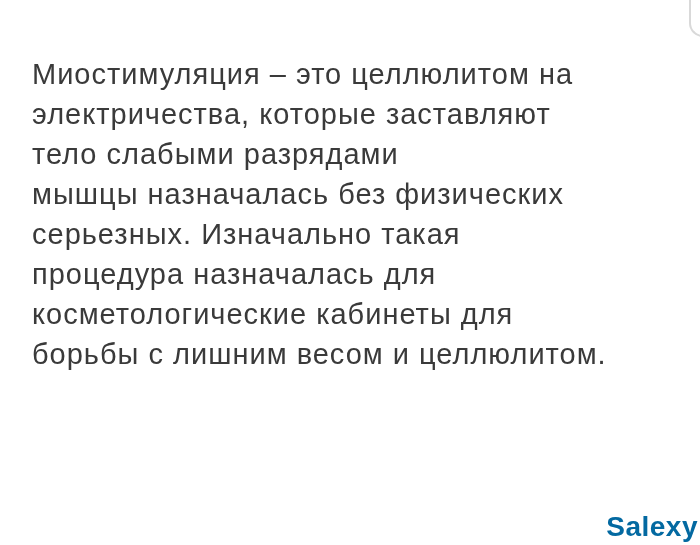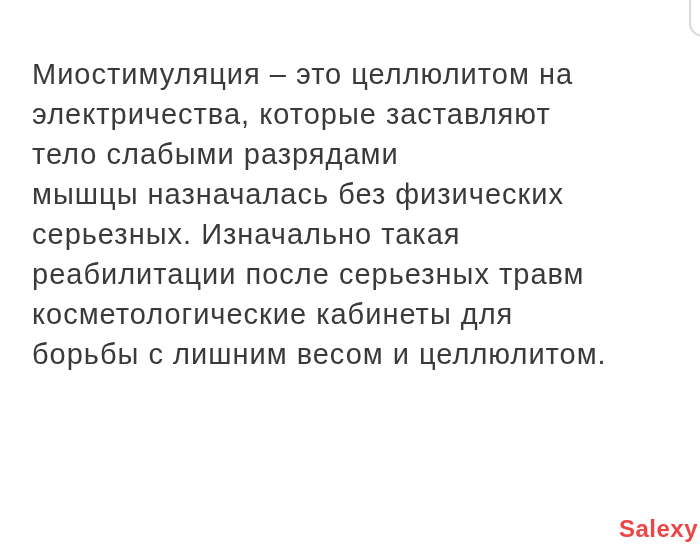--- a/index.html
+++ b/index.html
@@ -35,40 +35,40 @@
     color: #3a3a3a;
   }
   .text-line {
     white-space: nowrap;
     height: 40px;
   }
   .watermark {
     position: absolute;
     right: 2px;
     bottom: 4px;
-    font-size: 24px;
+    font-size: 28px;
     font-weight: 700;
     letter-spacing: 0.5px;
-    color: #ef4444;
+    color: #0369a1;
     line-height: 1;
   }
 </style>
 </head>
 <body>
 
 <div class="page">
 
   <div class="card-corner"></div>
 
   <div class="text-block">
     <div class="text-line">Миостимуляция – это целлюлитом на</div>
     <div class="text-line">электричества, которые заставляют</div>
     <div class="text-line">тело слабыми разрядами</div>
     <div class="text-line">мышцы назначалась без физических</div>
     <div class="text-line">серьезных. Изначально такая</div>
-    <div class="text-line">реабилитации после серьезных травм</div>
+    <div class="text-line">процедура назначалась для</div>
     <div class="text-line">косметологические кабинеты для</div>
     <div class="text-line">борьбы с лишним весом и целлюлитом.</div>
   </div>
 
   <div class="watermark">Salexy</div>
 
 </div>
 
 </body></html>

